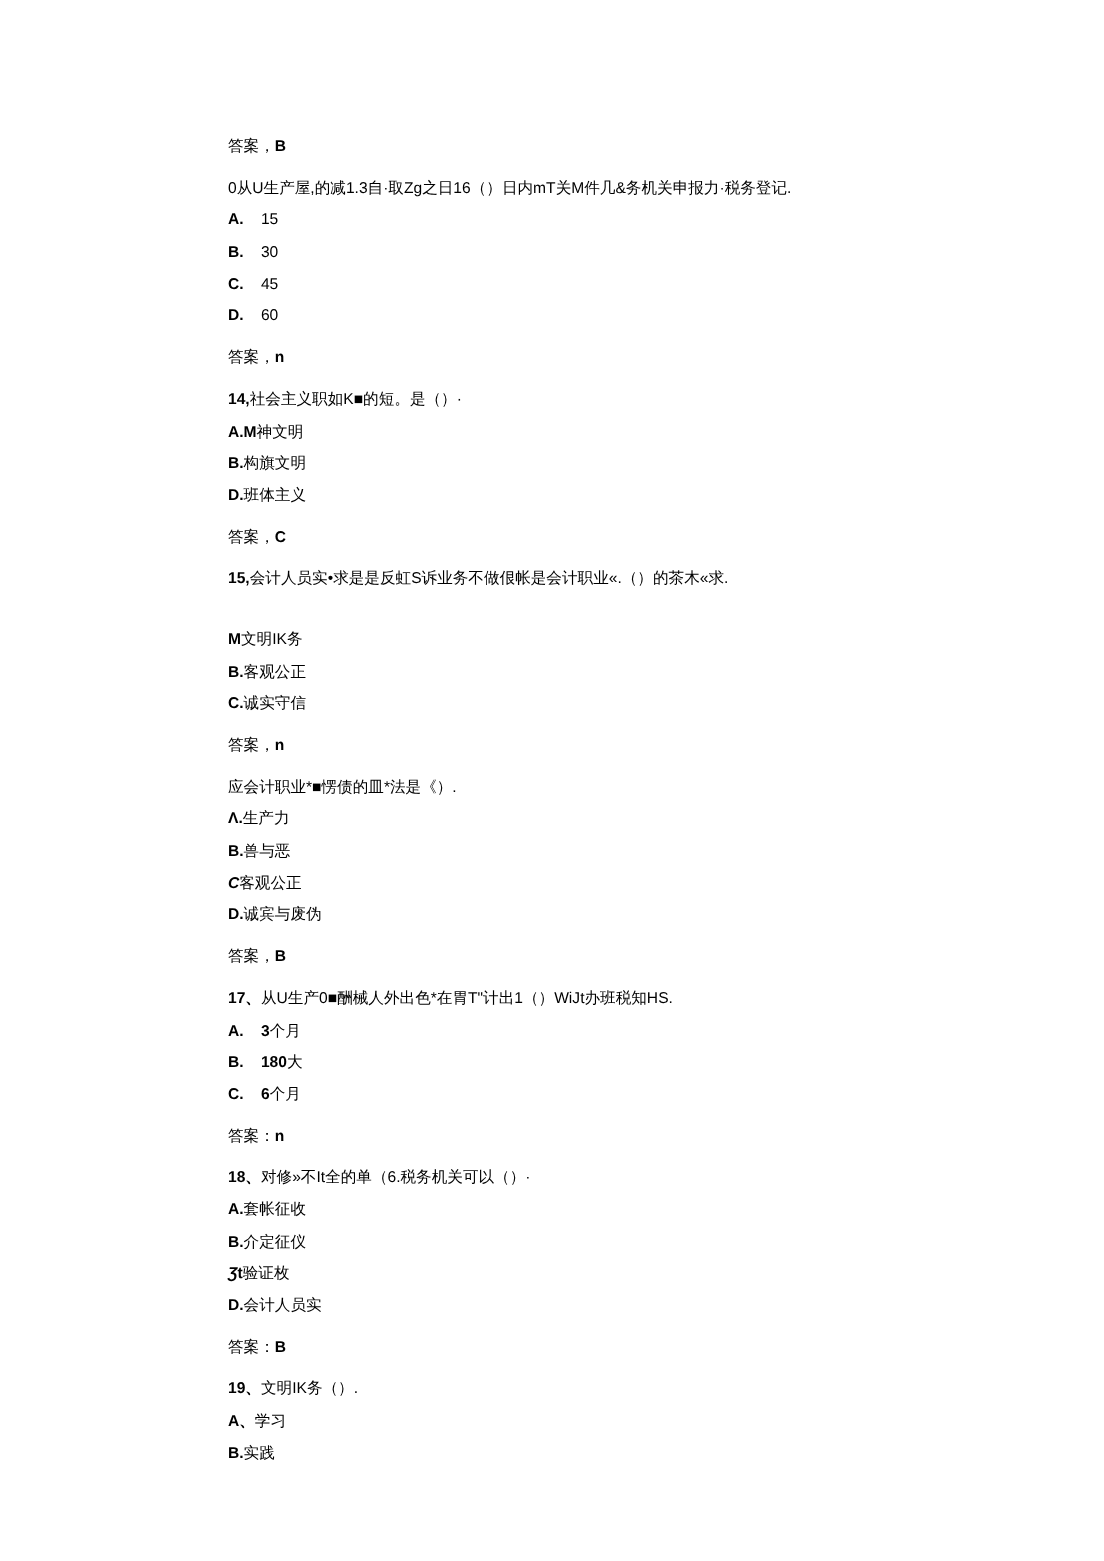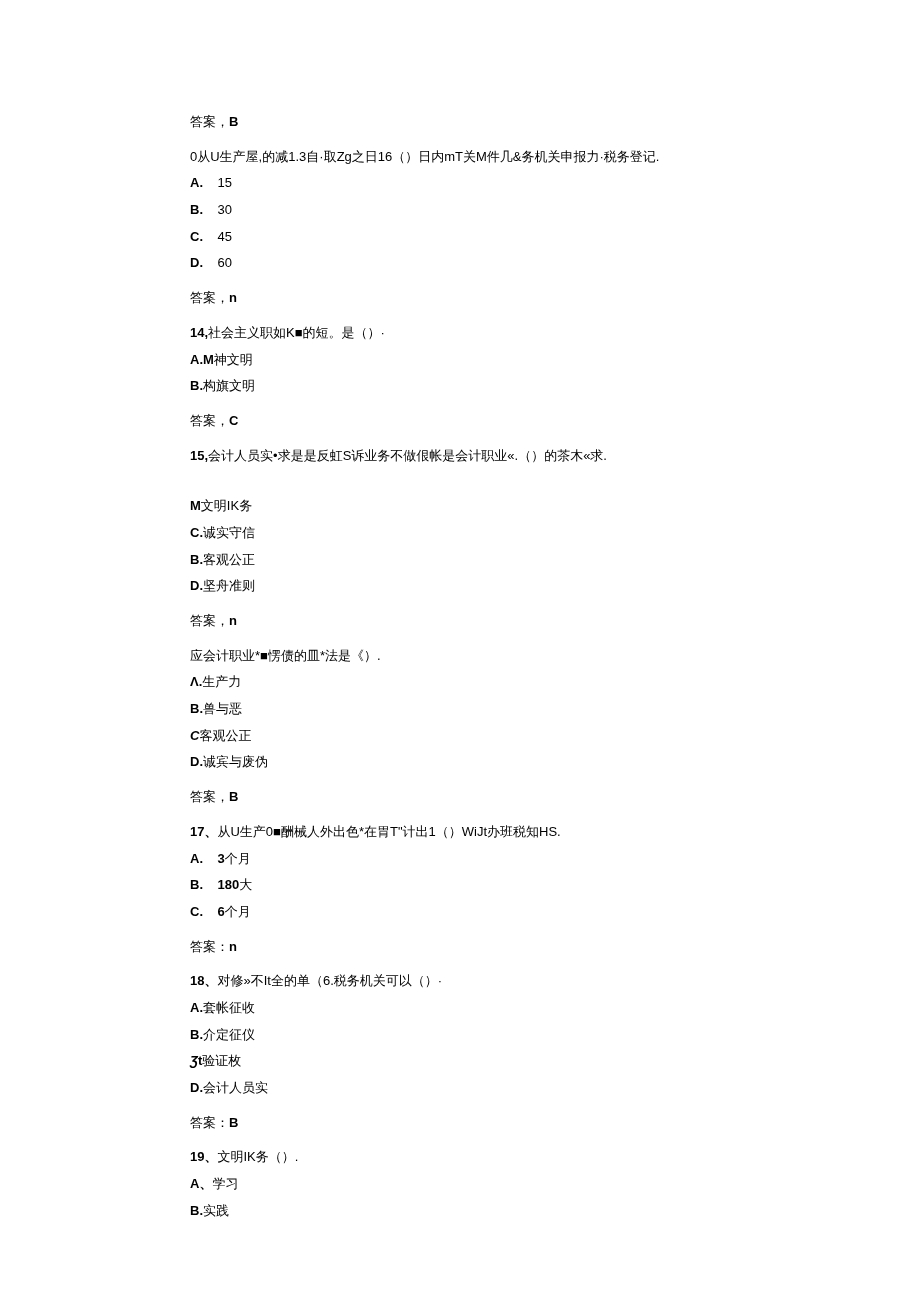--- a/index.html
+++ b/index.html
@@ -41,27 +41,27 @@
     <div class="line"><span>答案，</span><span class="bold">B</span></div>
     <div class="line"><span>0从U生产屋,的减1.3自·取Zg之日16（）日内mT关M件几&amp;务机关申报力·税务登记.</span></div>
     <div class="option"><span class="option-label">A.</span><span>&nbsp;&nbsp;&nbsp;&nbsp;</span><span>15</span></div>
     <div class="option"><span class="option-label">B.</span><span>&nbsp;&nbsp;&nbsp;&nbsp;</span><span>30</span></div>
     <div class="option"><span class="option-label">C.</span><span>&nbsp;&nbsp;&nbsp;&nbsp;</span><span>45</span></div>
     <div class="option"><span class="option-label">D.</span><span>&nbsp;&nbsp;&nbsp;&nbsp;</span><span>60</span></div>
     <div class="line"><span>答案，</span><span class="bold">n</span></div>
     <div class="line"><span class="bold">14,</span><span>社会主义职如K■的短。是（）·</span></div>
     <div class="option"><span class="option-label">A.M</span><span>神文明</span></div>
     <div class="option"><span class="option-label">B.</span><span>构旗文明</span></div>
+    <div class="option"><span class="option-label">D.</span><span>班体主义</span></div>
     <div class="line"><span>答案，</span><span class="bold">C</span></div>
     <div class="line"><span class="bold">15,</span><span>会计人员实•求是是反虹S诉业务不做佷帐是会计职业«.（）的茶木«求.</span></div>
     <div class="line" style="height: 14px;"></div>
     <div class="option"><span class="option-label">M</span><span>文明IK务</span></div>
+    <div class="option"><span class="option-label">B.</span><span>客观公正</span></div>
     <div class="option"><span class="option-label">C.</span><span>诚实守信</span></div>
-    <div class="option"><span class="option-label">B.</span><span>客观公正</span></div>
-    <div class="option"><span class="option-label">D.</span><span>坚舟准则</span></div>
     <div class="line"><span>答案，</span><span class="bold">n</span></div>
     <div class="line"><span>应会计职业*■愣债的皿*法是《）.</span></div>
     <div class="option"><span class="option-label">Λ.</span><span>生产力</span></div>
     <div class="option"><span class="option-label">B.</span><span>兽与恶</span></div>
     <div class="option"><span class="option-label italic">C</span><span>客观公正</span></div>
     <div class="option"><span class="option-label">D.</span><span>诚宾与废伪</span></div>
     <div class="line"><span>答案，</span><span class="bold">B</span></div>
     <div class="line"><span class="bold">17、</span><span>从U生产0■酬械人外出色*在胃T"计出1（）WiJt办班税知HS.</span></div>
     <div class="option"><span class="option-label">A.</span><span>&nbsp;&nbsp;&nbsp;&nbsp;</span><span class="bold">3</span><span>个月</span></div>
     <div class="option"><span class="option-label">B.</span><span>&nbsp;&nbsp;&nbsp;&nbsp;</span><span class="bold">180</span><span>大</span></div>

